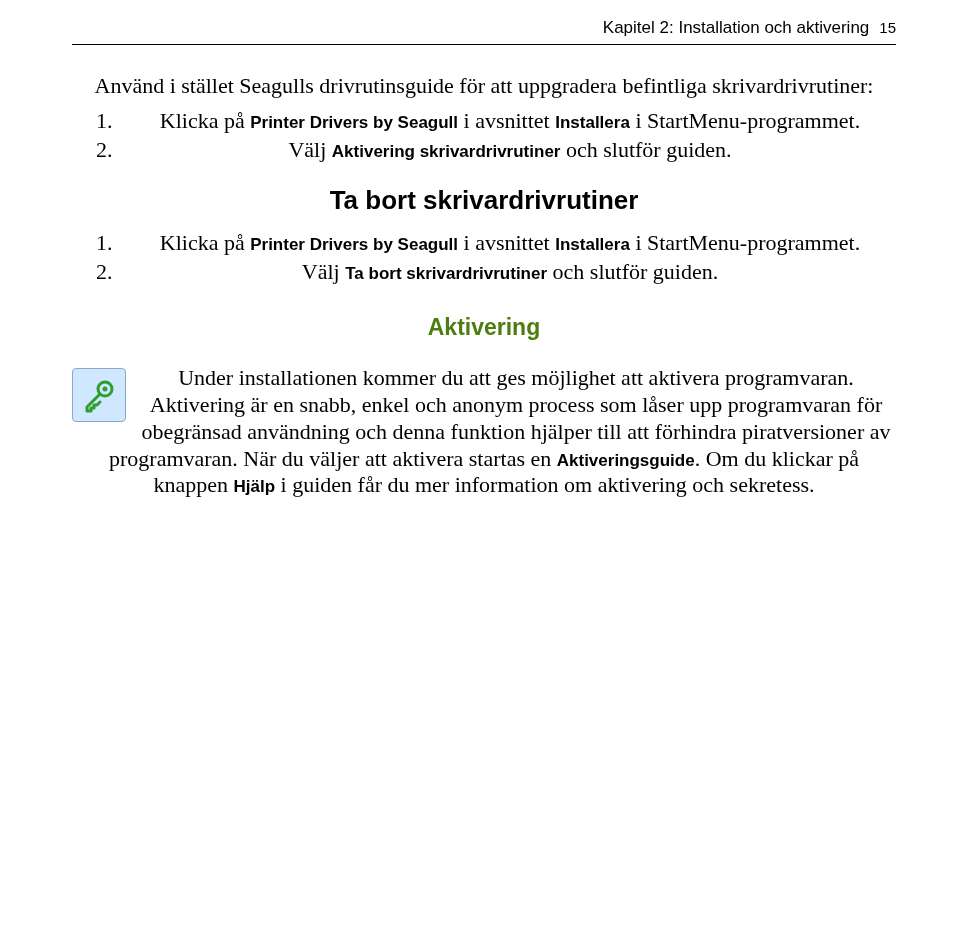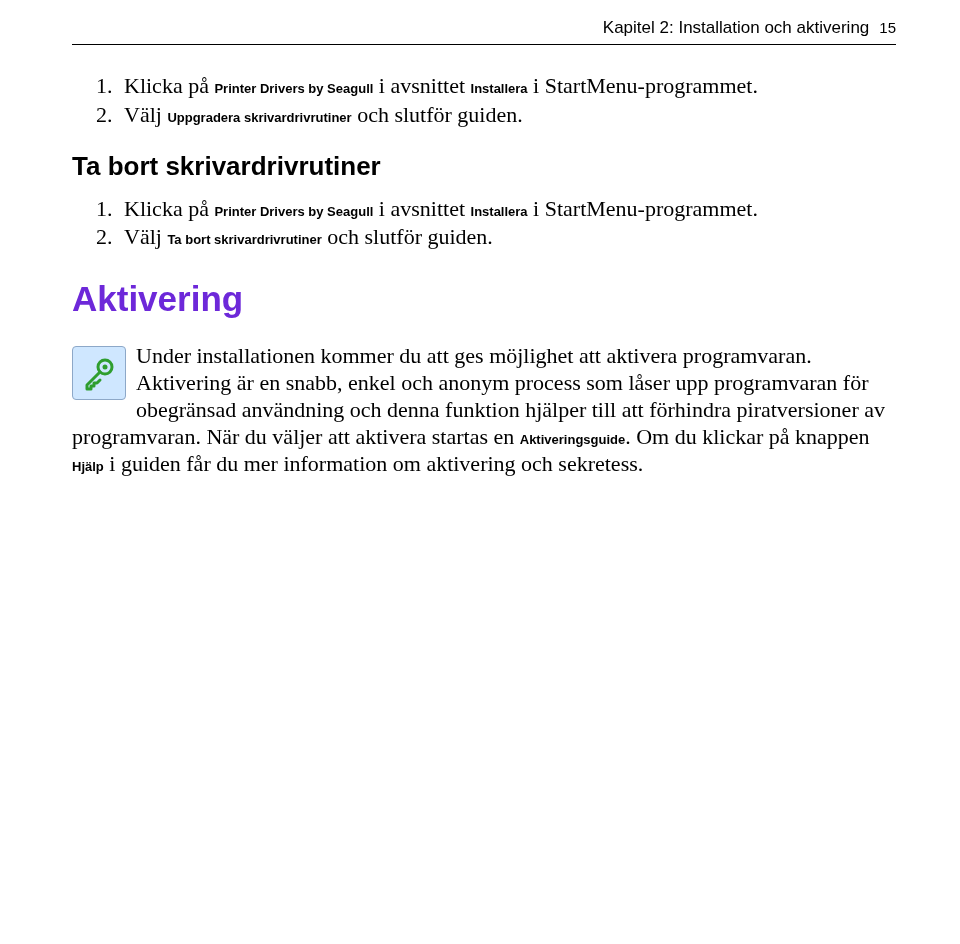--- a/index.html
+++ b/index.html
@@ -9,20 +9,21 @@
     background: #ffffff;
     color: #000000;
     width: 960px;
     height: 944px;
     overflow: hidden;
     box-sizing: border-box;
   }
   .page {
     padding: 18px 64px 20px 72px;
     box-sizing: border-box;
+    text-align: center;
   }
   .header-line {
     display: flex;
     justify-content: flex-end;
     align-items: baseline;
     font-family: Arial, Helvetica, sans-serif;
     font-size: 17px;
     margin-bottom: 6px;
   }
   .header-line .title {
@@ -46,34 +47,34 @@
     font-size: 22px;
     line-height: 1.22;
   }
   .ol li {
     margin-bottom: 2px;
     padding-left: 6px;
   }
   .bold {
     font-family: Arial, Helvetica, sans-serif;
     font-weight: bold;
-    font-size: 13px;
+    font-size: 17px;
   }
   .h2 {
     font-family: Arial, Helvetica, sans-serif;
     font-weight: bold;
     font-size: 26px;
     margin: 18px 0 14px 0;
   }
   .h1 {
     font-family: Arial, Helvetica, sans-serif;
     font-weight: bold;
-    font-size: 35px;
+    font-size: 23px;
     margin: 28px 0 22px 0;
-    color: #6d28d9;
+    color: #4d7c0f;
   }
   .intro {
     margin: 0 0 8px 0;
   }
   .note-block {
     display: block;
     font-size: 22px;
     line-height: 1.22;
     margin-top: 24px;
   }
@@ -103,27 +104,28 @@
 <body>
 
 <div class="page">
 
   <div class="header-line">
     <span class="title">Kapitel 2: Installation och aktivering</span>
     <span class="pagenum">15</span>
   </div>
   <hr class="hr">
 
+  <p class="body-text intro">Använd i stället Seagulls drivrutinsguide för att uppgradera befintliga skrivardrivrutiner:</p>
 
   <ol class="ol">
     <li>
       <span>Klicka på </span><span class="bold">Printer Drivers by Seagull</span><span> i avsnittet </span><span class="bold">Installera</span><span> i StartMenu-programmet.</span>
     </li>
     <li>
-      <span>Välj </span><span class="bold">Uppgradera skrivardrivrutiner</span><span> och slutför guiden.</span>
+      <span>Välj </span><span class="bold">Aktivering skrivardrivrutiner</span><span> och slutför guiden.</span>
     </li>
   </ol>
 
   <div class="h2">Ta bort skrivardrivrutiner</div>
 
 
   <ol class="ol">
     <li>
       <span>Klicka på </span><span class="bold">Printer Drivers by Seagull</span><span> i avsnittet </span><span class="bold">Installera</span><span> i StartMenu-programmet.</span>
     </li>

